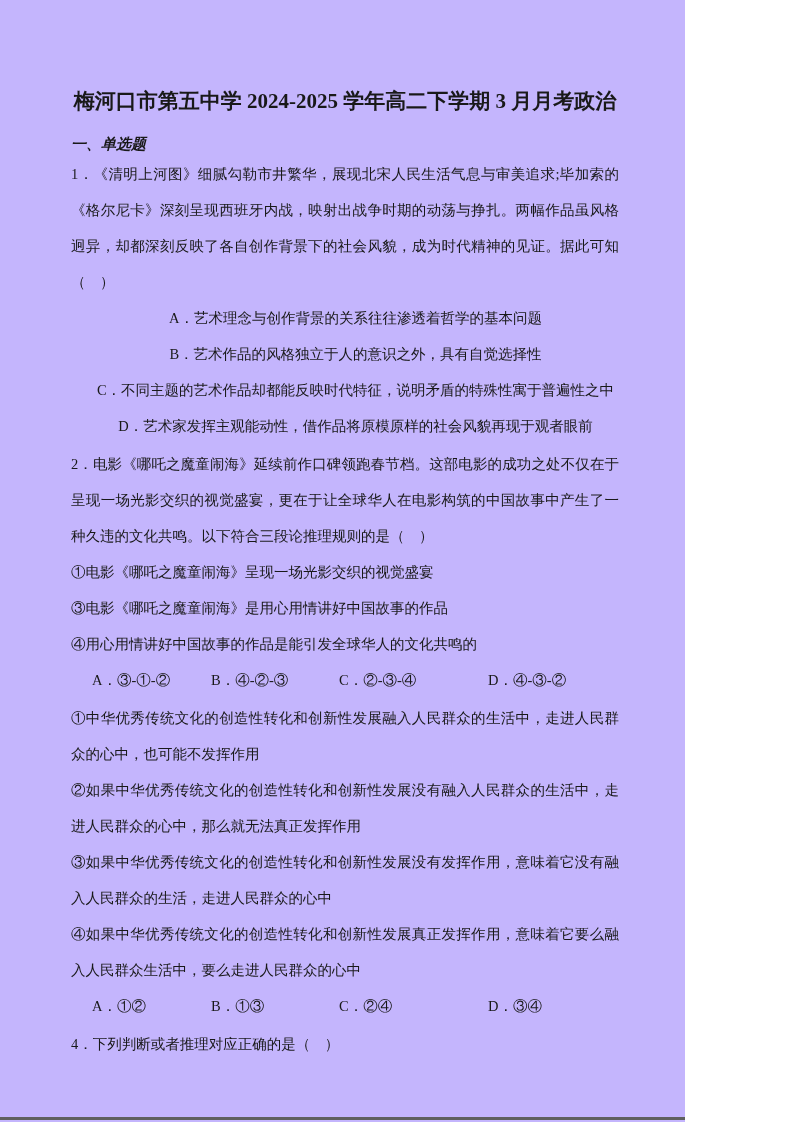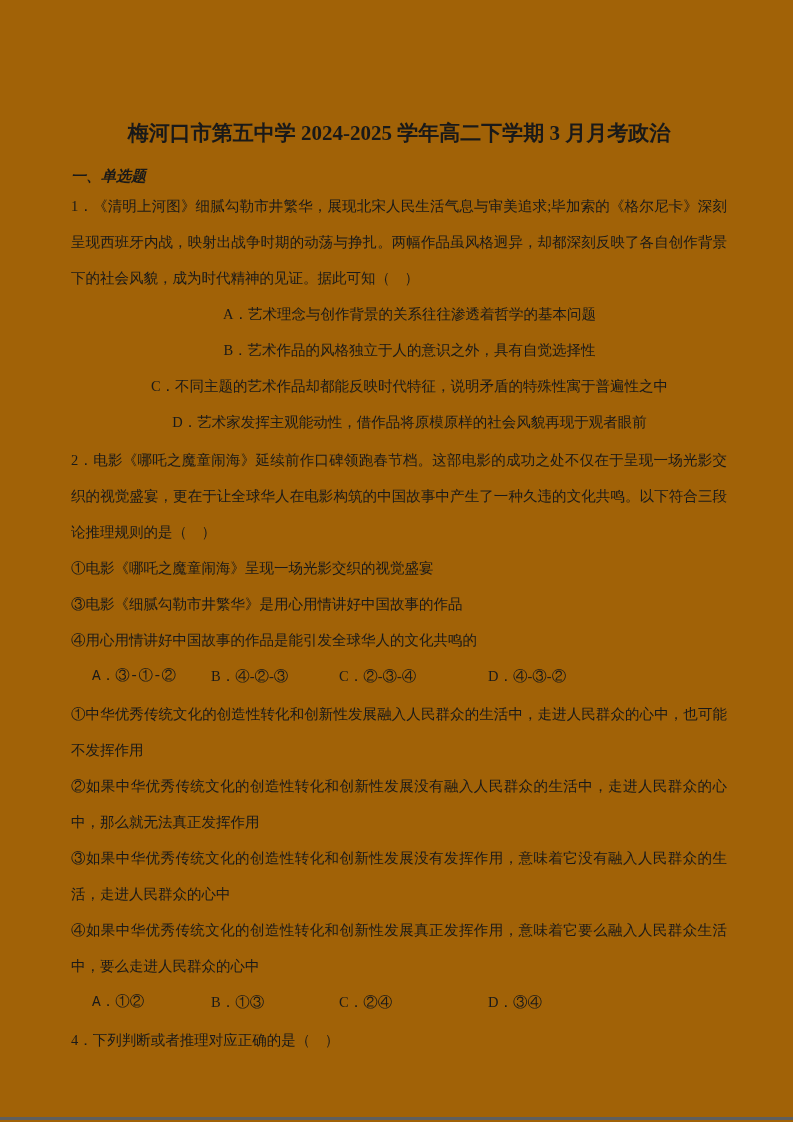--- a/index.html
+++ b/index.html
@@ -1,22 +1,22 @@
 <!DOCTYPE html>
 <html><head>
 <meta charset="utf-8">
 <style>
   html, body { margin: 0; padding: 0; background: #ffffff; }
   .page {
     position: relative;
-    width: 793px;
+    width: 685px;
     height: 1122px;
     box-sizing: border-box;
-    padding: 120px 66px 0 71px;
-    background: #a16207;
+    padding: 88px 66px 0 71px;
+    background: #c4b5fd;
     color: #191919;
     font-family: "Liberation Serif", "DejaVu Serif", serif;
     font-size: 14.5px;
     overflow: hidden;
   }
   .title {
     margin: 0;
     font-size: 21px;
     line-height: 27px;
     font-weight: 700;
@@ -34,21 +34,21 @@
   #questions { margin-top: 3px; }
   .question { margin-bottom: 2px; }
   .question p {
     margin: 0;
     line-height: 36px;
     text-align: justify;
   }
   p.option-stacked { padding-left: 21px; text-align: center; }
   p.options-row { padding-left: 21px; text-align: left; white-space: nowrap; }
   .opt { display: inline-block; vertical-align: top; }
-  .opt-0 { width: 119px; font-family: Liberation Mono, monospace; }
+  .opt-0 { width: 119px; }
   .opt-1 { width: 128px; }
   .opt-2 { width: 149px; }
   .bottom-rule {
     position: absolute;
     left: 0;
     bottom: 2px;
     width: 793px;
     height: 3px;
     background: #5f5f5f;
   }
@@ -63,21 +63,21 @@
       <div class="question">
         <p class="stem"><span>1．</span><span>《清明上河图》细腻勾勒市井繁华，展现北宋人民生活气息与审美追求;毕加索的《格尔尼卡》深刻呈现西班牙内战，映射出战争时期的动荡与挣扎。两幅作品虽风格迥异，却都深刻反映了各自创作背景下的社会风貌，成为时代精神的见证。据此可知（　）</span></p>
         <p class="option-stacked"><span>A．</span><span>艺术理念与创作背景的关系往往渗透着哲学的基本问题</span></p>
         <p class="option-stacked"><span>B．</span><span>艺术作品的风格独立于人的意识之外，具有自觉选择性</span></p>
         <p class="option-stacked"><span>C．</span><span>不同主题的艺术作品却都能反映时代特征，说明矛盾的特殊性寓于普遍性之中</span></p>
         <p class="option-stacked"><span>D．</span><span>艺术家发挥主观能动性，借作品将原模原样的社会风貌再现于观者眼前</span></p>
       </div>
       <div class="question">
         <p class="stem"><span>2．</span><span>电影《哪吒之魔童闹海》延续前作口碑领跑春节档。这部电影的成功之处不仅在于呈现一场光影交织的视觉盛宴，更在于让全球华人在电影构筑的中国故事中产生了一种久违的文化共鸣。以下符合三段论推理规则的是（　）</span></p>
         <p class="statement">①电影《哪吒之魔童闹海》呈现一场光影交织的视觉盛宴</p>
-        <p class="statement">③电影《细腻勾勒市井繁华》是用心用情讲好中国故事的作品</p>
+        <p class="statement">③电影《哪吒之魔童闹海》是用心用情讲好中国故事的作品</p>
         <p class="statement">④用心用情讲好中国故事的作品是能引发全球华人的文化共鸣的</p>
         <p class="options-row"><span class="opt opt-0"><span>A．</span><span>③-①-②</span></span><span class="opt opt-1"><span>B．</span><span>④-②-③</span></span><span class="opt opt-2"><span>C．</span><span>②-③-④</span></span><span class="opt opt-3"><span>D．</span><span>④-③-②</span></span></p>
       </div>
       <div class="question">
         <p class="statement">①中华优秀传统文化的创造性转化和创新性发展融入人民群众的生活中，走进人民群众的心中，也可能不发挥作用</p>
         <p class="statement">②如果中华优秀传统文化的创造性转化和创新性发展没有融入人民群众的生活中，走进人民群众的心中，那么就无法真正发挥作用</p>
         <p class="statement">③如果中华优秀传统文化的创造性转化和创新性发展没有发挥作用，意味着它没有融入人民群众的生活，走进人民群众的心中</p>
         <p class="statement">④如果中华优秀传统文化的创造性转化和创新性发展真正发挥作用，意味着它要么融入人民群众生活中，要么走进人民群众的心中</p>
         <p class="options-row"><span class="opt opt-0"><span>A．</span><span>①②</span></span><span class="opt opt-1"><span>B．</span><span>①③</span></span><span class="opt opt-2"><span>C．</span><span>②④</span></span><span class="opt opt-3"><span>D．</span><span>③④</span></span></p>
       </div>

